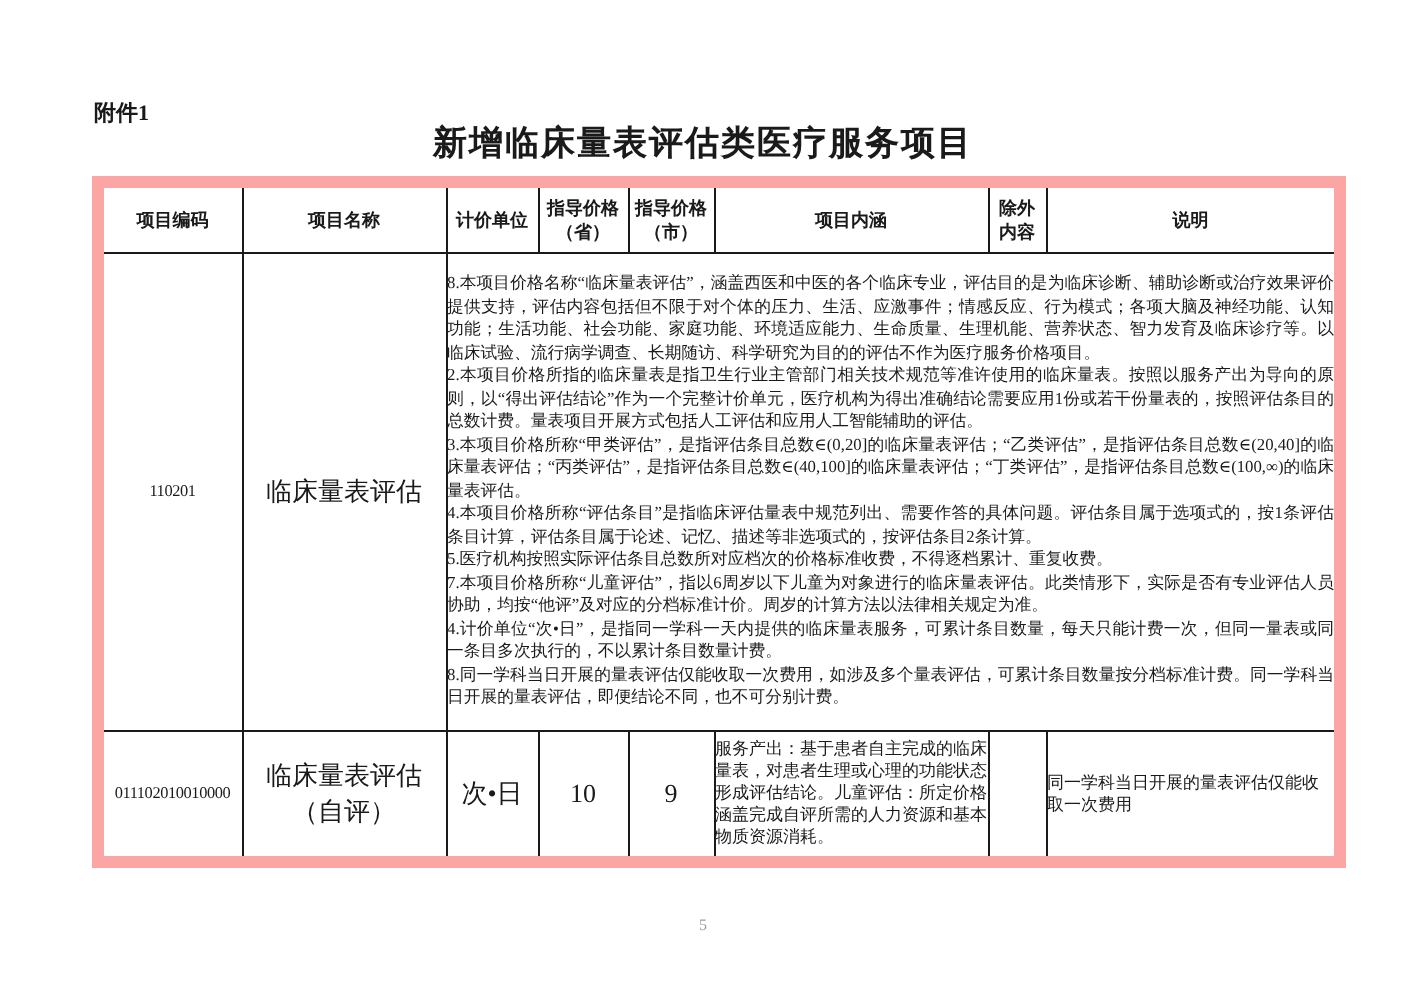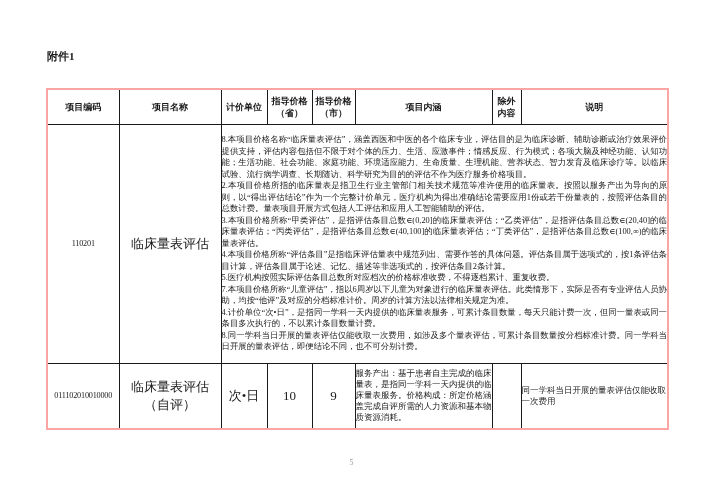--- a/index.html
+++ b/index.html
@@ -30,21 +30,21 @@
     font-weight: bold;
     letter-spacing: 1px;
   }
   table.pricing {
     position: absolute;
     left: 46px;
     top: 88px;
     width: 621px;
     border-collapse: collapse;
     table-layout: fixed;
-    border: 2px solid #fca5a5;
+    border: 6px solid #fca5a5;
   }
   table.pricing th, table.pricing td {
     border: 1px solid #1a1a1a;
     padding: 0;
     overflow: hidden;
   }
   thead tr { height: 35px; }
   tr.row-cat { height: 239px; }
   tr.row-item { height: 66px; }
   th {
@@ -94,20 +94,21 @@
     color: #9a9a9a;
   }
 </style>
 </head>
 <body>
 
 <div class="page">
 
   <div class="attachment">附件1</div>
 
+  <h1 class="title">新增临床量表评估类医疗服务项目</h1>
 
   <table class="pricing">
     <colgroup>
       <col style="width:72px">
       <col style="width:102px">
       <col style="width:46px">
       <col style="width:45px">
       <col style="width:43px">
       <col style="width:137px">
       <col style="width:29px">
@@ -142,21 +143,21 @@
           <div class="para">4.计价单位“次•日”，是指同一学科一天内提供的临床量表服务，可累计条目数量，每天只能计费一次，但同一量表或同一条目多次执行的，不以累计条目数量计费。</div>
           <div class="para">8.同一学科当日开展的量表评估仅能收取一次费用，如涉及多个量表评估，可累计条目数量按分档标准计费。同一学科当日开展的量表评估，即便结论不同，也不可分别计费。</div>
         </td>
       </tr>
       <tr class="row-item">
         <td class="center code">011102010010000</td>
         <td class="center">临床量表评估（自评）</td>
         <td class="center">次•日</td>
         <td class="center">10</td>
         <td class="center">9</td>
-        <td class="small-text">服务产出：基于患者自主完成的临床量表，是指同一学科一天内提供的临床量表服务。价格构成：所定价格涵盖完成自评所需的人力资源和基本物质资源消耗。</td>
+        <td class="small-text">服务产出：基于患者自主完成的临床量表，对患者生理或心理的功能状态形成评估结论。儿童评估：所定价格涵盖完成自评所需的人力资源和基本物质资源消耗。</td>
         <td class="center"></td>
         <td class="note-cell">同一学科当日开展的量表评估仅能收取一次费用</td>
       </tr>
     </tbody>
   </table>
 
   <div class="page-number">5</div>
 
 </div>
 

